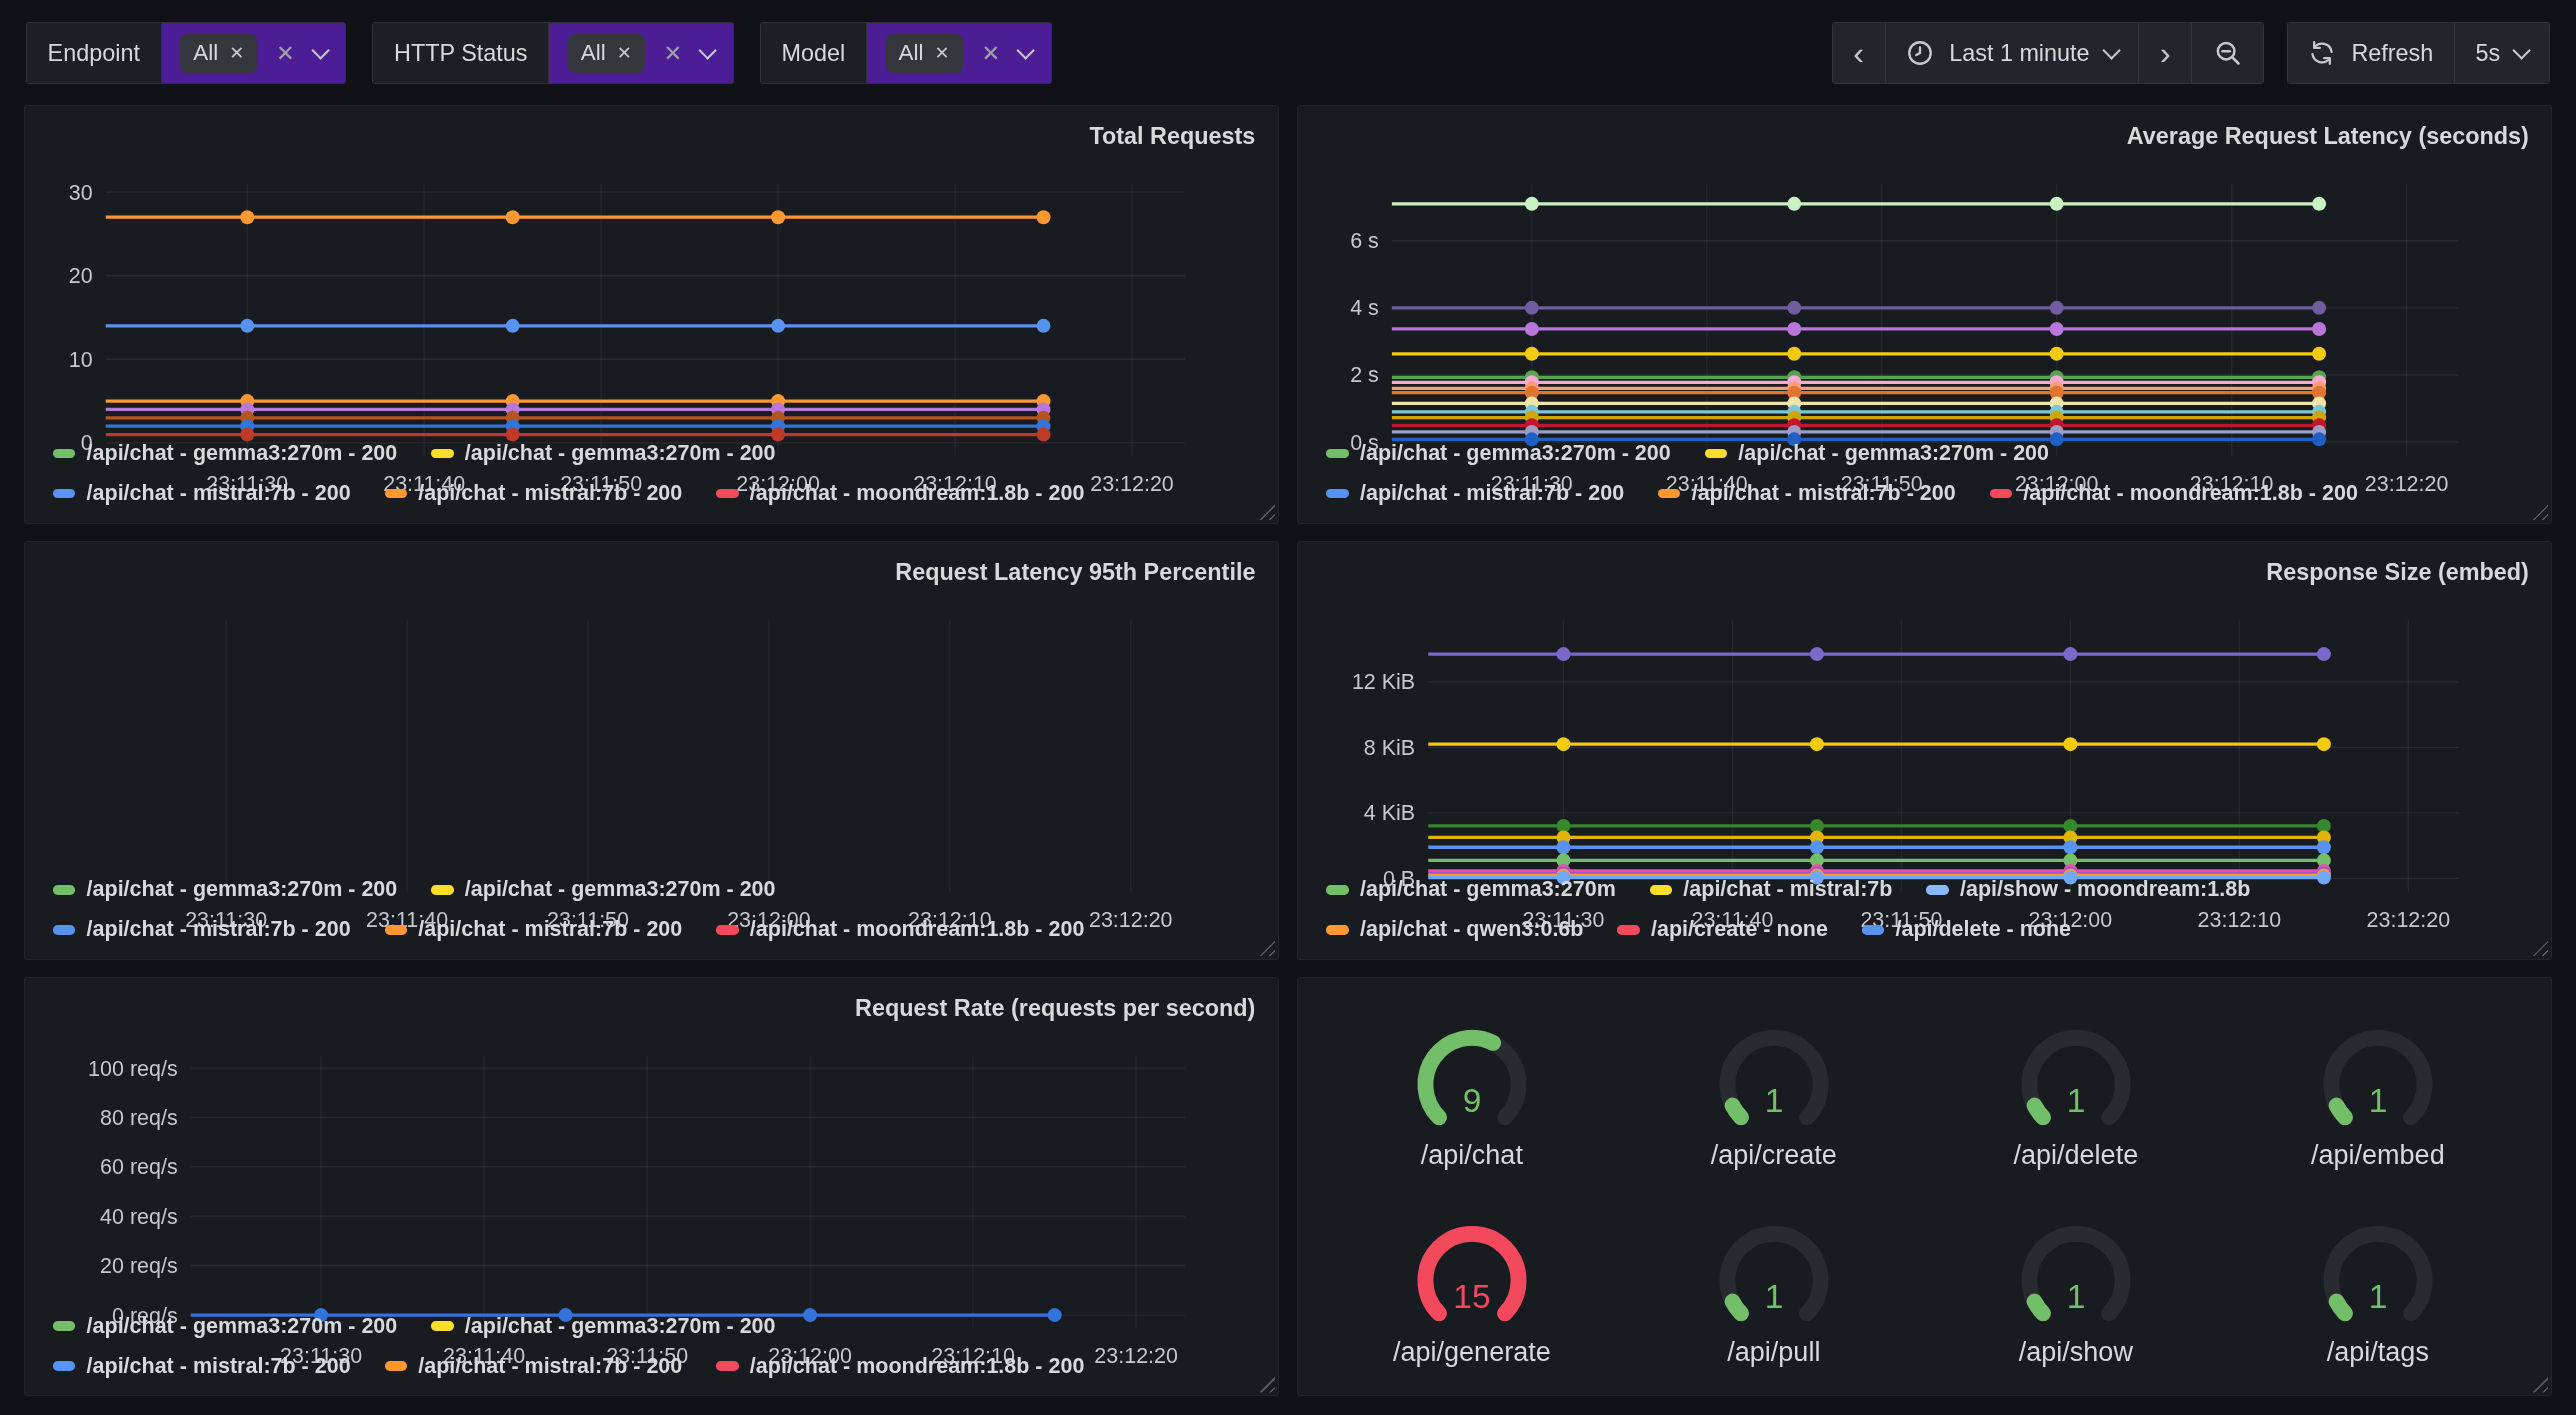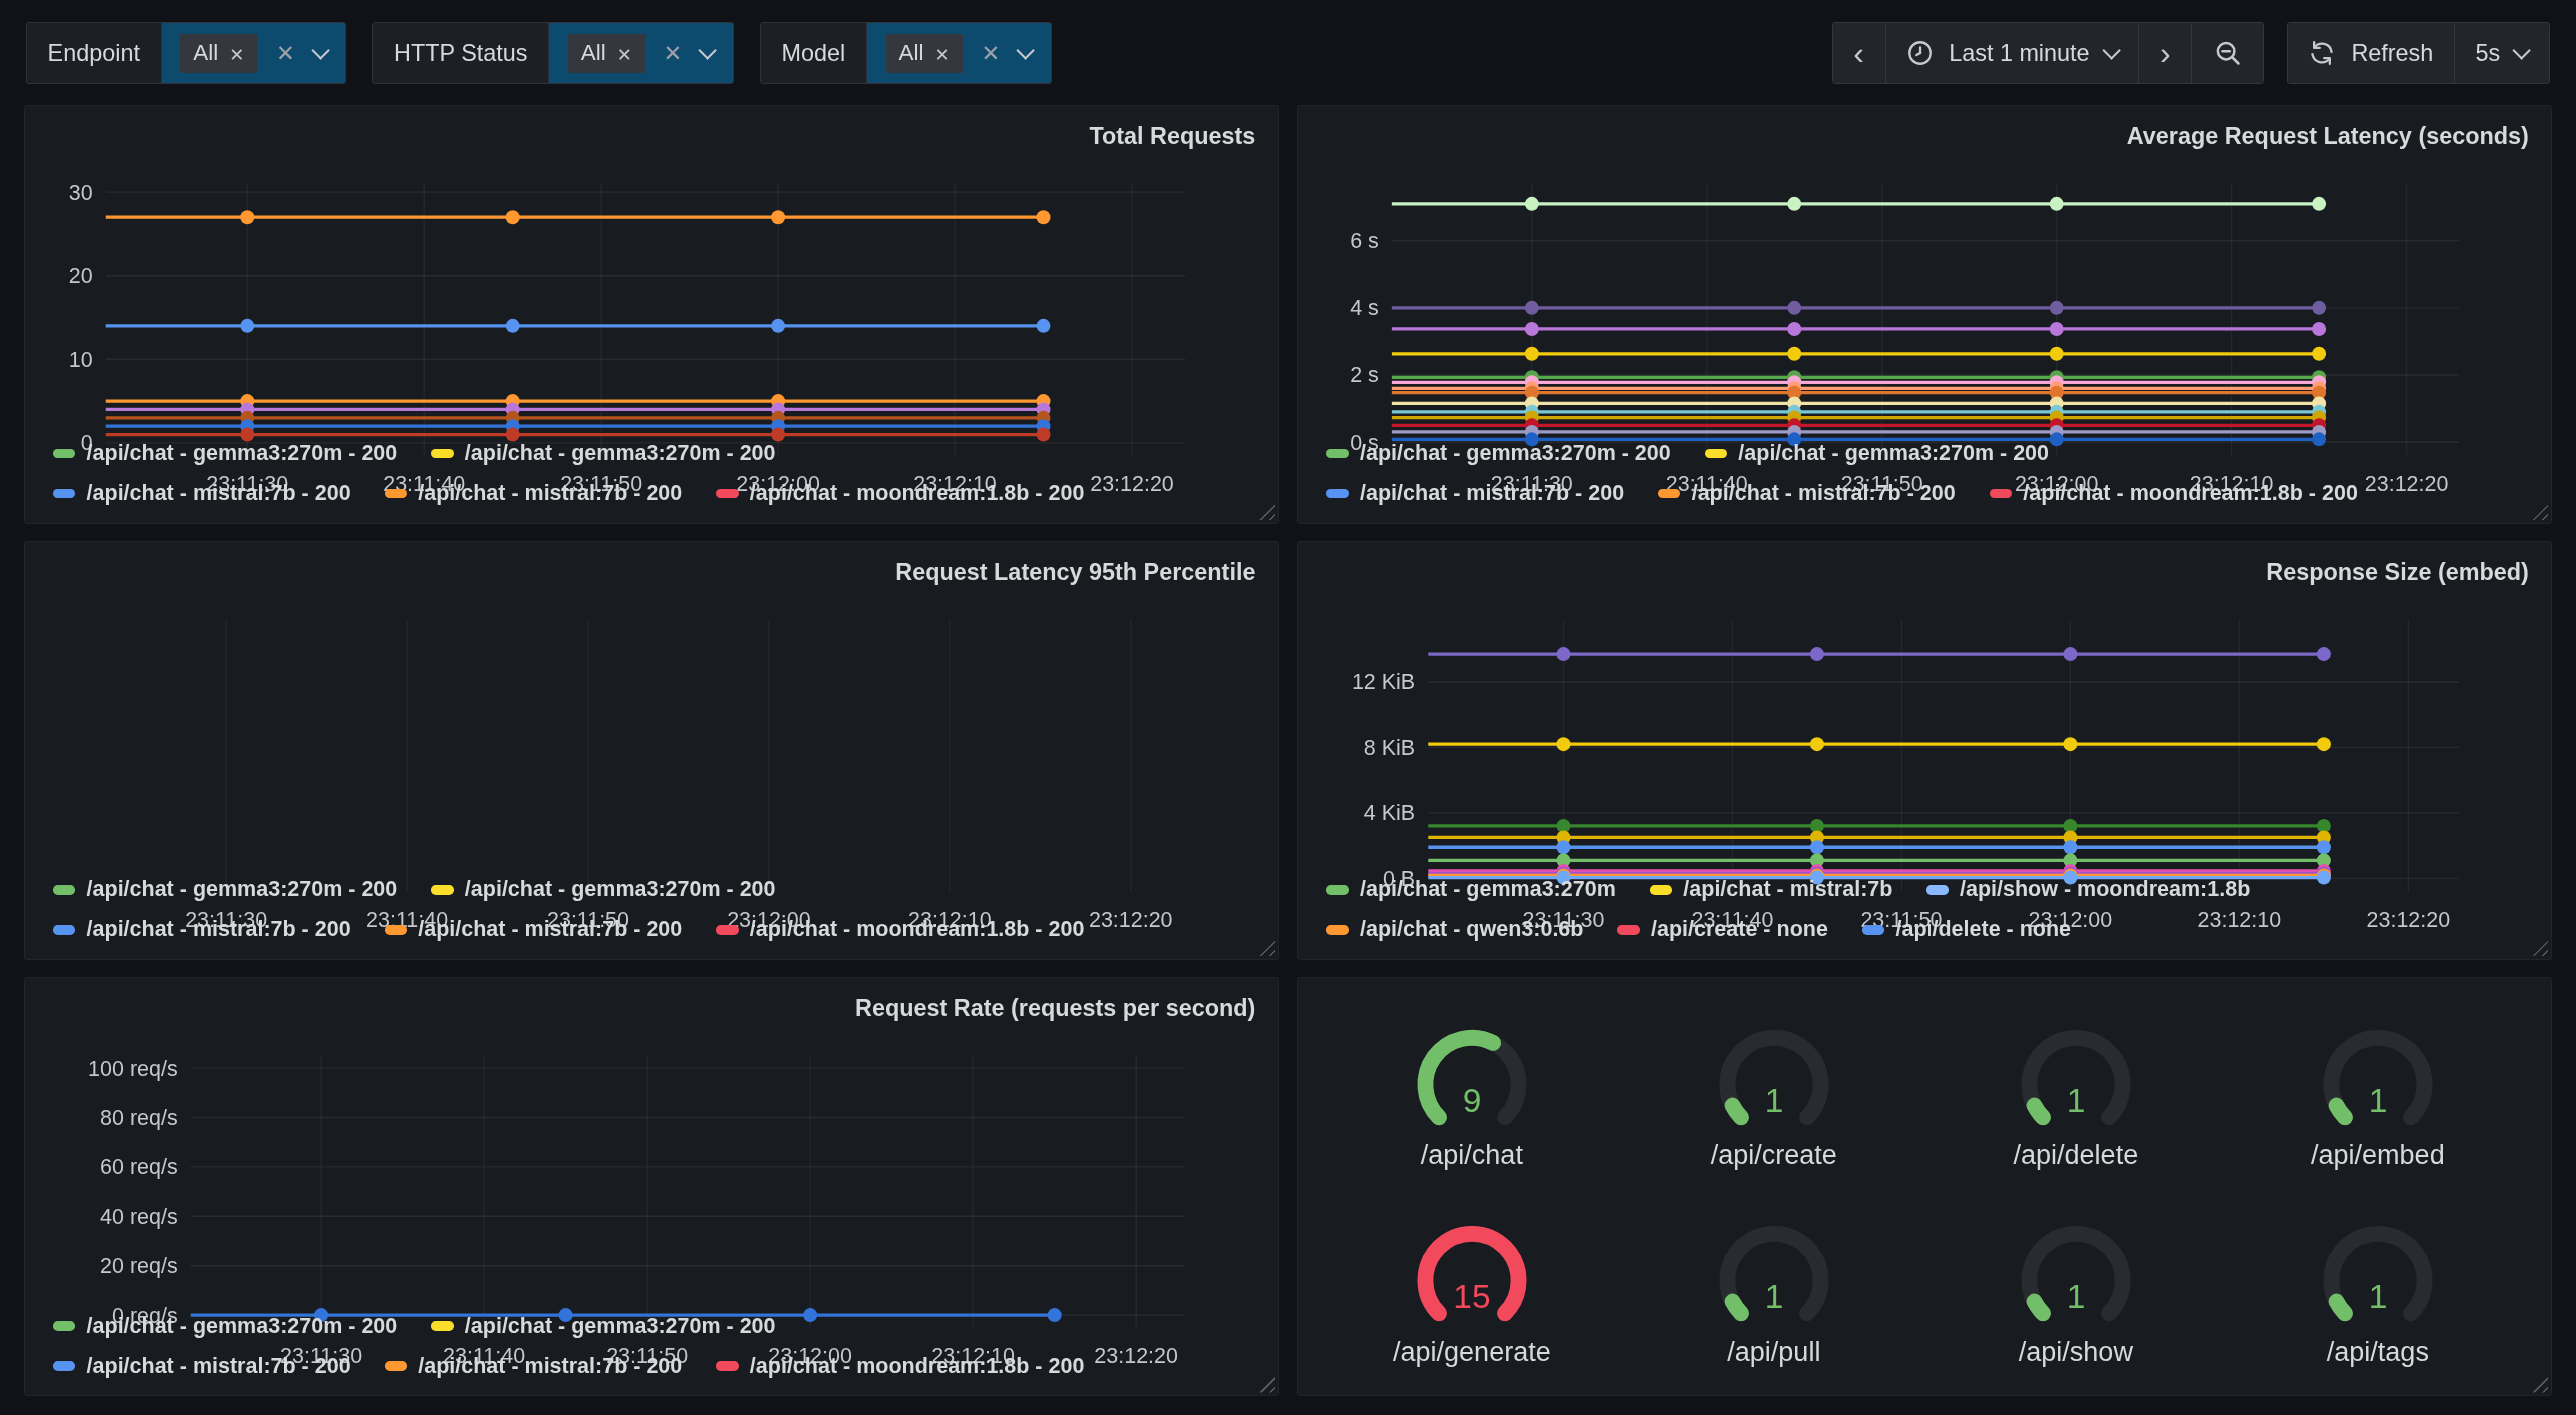--- a/index.html
+++ b/index.html
@@ -4,24 +4,24 @@
 <style>
   html,body{margin:0;padding:0;}
   body{
     width:2576px;height:1415px;position:relative;overflow:hidden;
     background:#111217;color:#CCCCDC;
     font-family:"Liberation Sans","DejaVu Sans",sans-serif;
   }
   
   .topbar{display:flex;justify-content:space-between;align-items:center;padding:22.4px 26px 0 26px;}
   .filters{display:flex;gap:26px;}
-  .filter-group{display:flex;align-items:stretch;height:60px;border:0.9px solid #2f3238;border-radius:2.8px;background:#0c4a6e;}
+  .filter-group{display:flex;align-items:stretch;height:60px;border:0.9px solid #2f3238;border-radius:2.8px;background:#4c1d95;}
   .filter-label{display:flex;align-items:center;padding:0 20.6px;background:#1d1f26;font-size:23.4px;color:#d8d9da;border-right:0.9px solid #2f3238;}
   .filter-value{display:flex;align-items:center;gap:18.7px;padding:0 18.7px;}
-  .chip{display:flex;align-items:flex-end;gap:11.2px;background:#34373e;border-radius:1px;padding:6.5px 13px;font-size:22.4px;color:#d8d9da;cursor:pointer;}
+  .chip{display:flex;align-items:center;gap:11.2px;background:#34373e;border-radius:7px;padding:6.5px 13px;font-size:22.4px;color:#d8d9da;cursor:pointer;}
   .chip-x{font-size:18px;color:#c7c8cd;}
   .clear-x{font-size:22.4px;color:#9da0a8;cursor:pointer;}
   .chev{width:11.2px;height:11.2px;border-right:2.8px solid #c7c8cd;border-bottom:2.8px solid #c7c8cd;transform:rotate(45deg);margin-top:-5.6px;}
   .time-controls{display:flex;gap:22.4px;}
   .btn-group{display:flex;border:0.9px solid #33363c;border-radius:2.8px;overflow:hidden;}
   .tbtn{display:flex;align-items:center;gap:15px;background:#22252b;border:none;border-right:0.9px solid #33363c;
         color:#d8d9da;font-size:23.4px;font-weight:500;padding:0 20.6px;height:60px;font-family:inherit;cursor:pointer;}
   .btn-group .tbtn:last-child{border-right:none;}
   .arrow-glyph{font-size:32px;color:#c7c8cd;line-height:1;}
   .icon-svg{display:block;}

